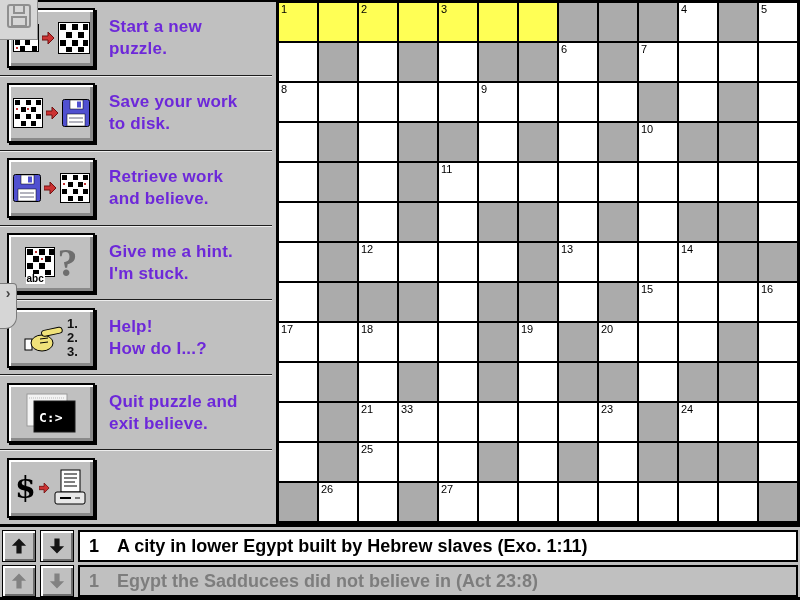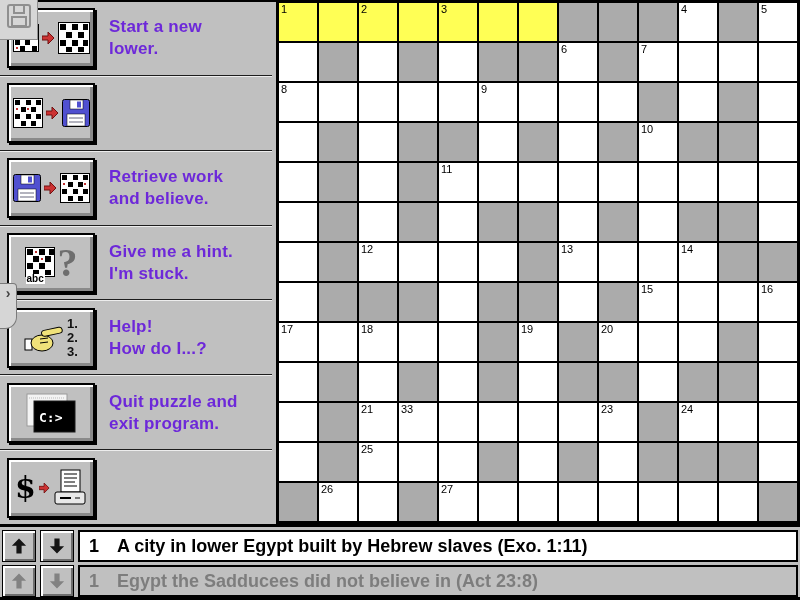--- a/index.html
+++ b/index.html
@@ -121,21 +121,21 @@
           <rect x="20" y="10" width="6" height="6" fill="#000"></rect>
         <rect x="2" y="18" width="6" height="6" fill="#000"></rect>
           <rect x="14" y="18" width="6" height="6" fill="#000"></rect>
           <rect x="25" y="18" width="5" height="6" fill="#000"></rect>
         <rect x="8" y="25" width="6" height="5" fill="#000"></rect>
           <rect x="20" y="25" width="6" height="5" fill="#000"></rect>
       </svg>
     </button>
     <div class="lbl">
       <div>Start a new</div>
-      <div>lower.</div>
+      <div>puzzle.</div>
     </div>
   </div>
   <div class="sep"></div>
 
   <div class="side-row">
     <button class="btn">
       <svg width="30" height="30" viewBox="0 0 30 30">
         <rect x="0.5" y="0.5" width="29" height="29" fill="#fff" stroke="#000"></rect>
         <rect x="2" y="2" width="5" height="5" fill="#000"></rect>
           <rect x="13" y="2" width="5" height="5" fill="#000"></rect>
@@ -155,20 +155,24 @@
       </svg>
       <svg width="28" height="28" viewBox="0 0 28 28">
         <rect x="0.5" y="0.5" width="27" height="27" rx="2" fill="#5050d0" stroke="#000"></rect>
         <rect x="8" y="1" width="13" height="9" fill="#fff" stroke="#000" stroke-width="0.5"></rect>
         <rect x="15" y="2.5" width="4" height="6" fill="#5050d0"></rect>
         <rect x="5" y="15" width="18" height="12" fill="#fff" stroke="#000" stroke-width="0.5"></rect>
         <line x1="7" y1="19" x2="21" y2="19" stroke="#9a9aa8" stroke-width="1.5"></line>
         <line x1="7" y1="23" x2="21" y2="23" stroke="#9a9aa8" stroke-width="1.5"></line>
       </svg>
     </button>
+    <div class="lbl">
+      <div>Save your work</div>
+      <div>to disk.</div>
+    </div>
   </div>
   <div class="sep"></div>
 
   <div class="side-row">
     <button class="btn">
       <svg width="28" height="28" viewBox="0 0 28 28">
         <rect x="0.5" y="0.5" width="27" height="27" rx="2" fill="#5050d0" stroke="#000"></rect>
         <rect x="8" y="1" width="13" height="9" fill="#fff" stroke="#000" stroke-width="0.5"></rect>
         <rect x="15" y="2.5" width="4" height="6" fill="#5050d0"></rect>
         <rect x="5" y="15" width="18" height="12" fill="#fff" stroke="#000" stroke-width="0.5"></rect>
@@ -255,21 +259,21 @@
     <button class="btn">
       <svg width="52" height="42" viewBox="0 0 52 42">
         <rect x="2" y="2" width="40" height="32" fill="#f4f4f4" stroke="#9a9a9a"></rect>
         <line x1="4" y1="6" x2="40" y2="6" stroke="#bbbbbb" stroke-width="1" stroke-dasharray="1,1"></line>
         <rect x="9" y="9" width="41" height="31" fill="#000" stroke="#1a1a1a"></rect>
         <text x="14" y="30" font-size="13" font-weight="bold" font-family="DejaVu Sans Mono, monospace" fill="#fff">C:&gt;</text>
       </svg>
     </button>
     <div class="lbl">
       <div>Quit puzzle and</div>
-      <div>exit program.</div>
+      <div>exit believe.</div>
     </div>
   </div>
   <div class="sep"></div>
 
   <div class="side-row">
     <button class="btn">
       <span class="dollar">$</span>
       <svg width="11" height="10" viewBox="0 0 13 12">
         <polygon points="0,4 6,4 6,0 12,6 6,12 6,8 0,8" fill="#cc3333" stroke="#701010" stroke-width="1"></polygon>
       </svg>

